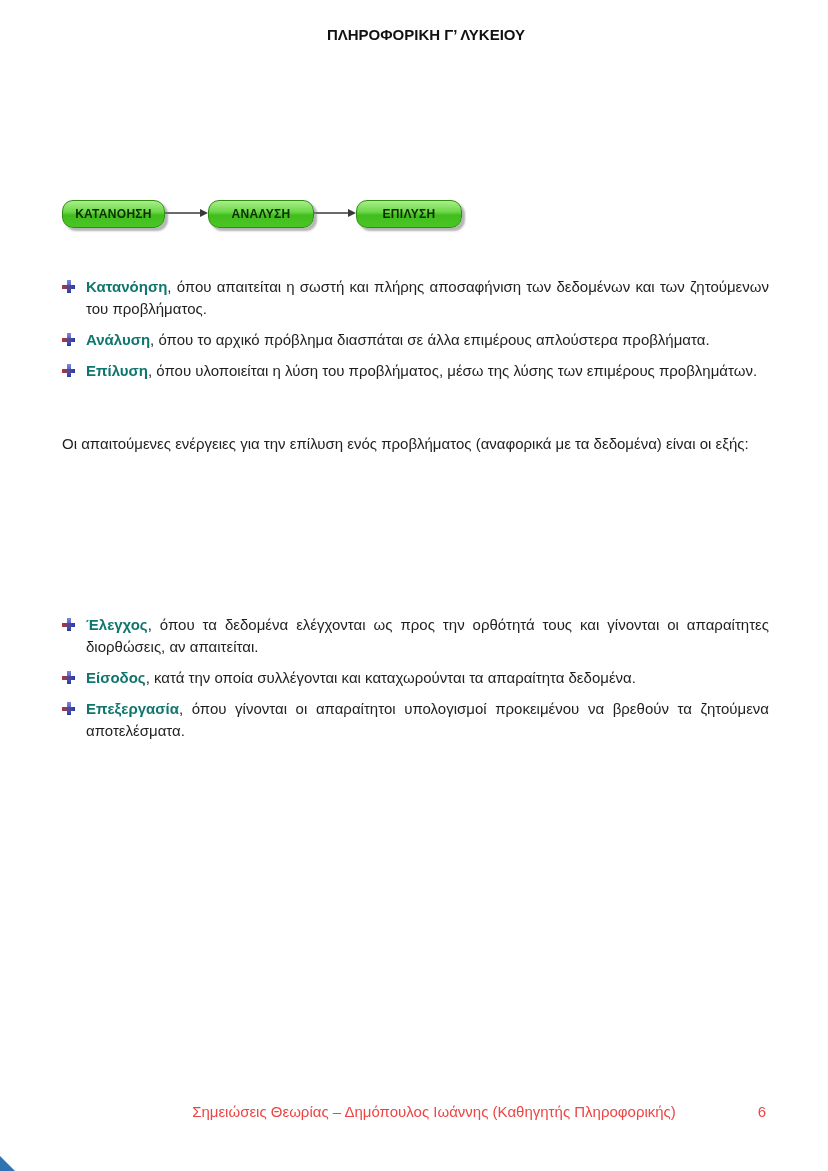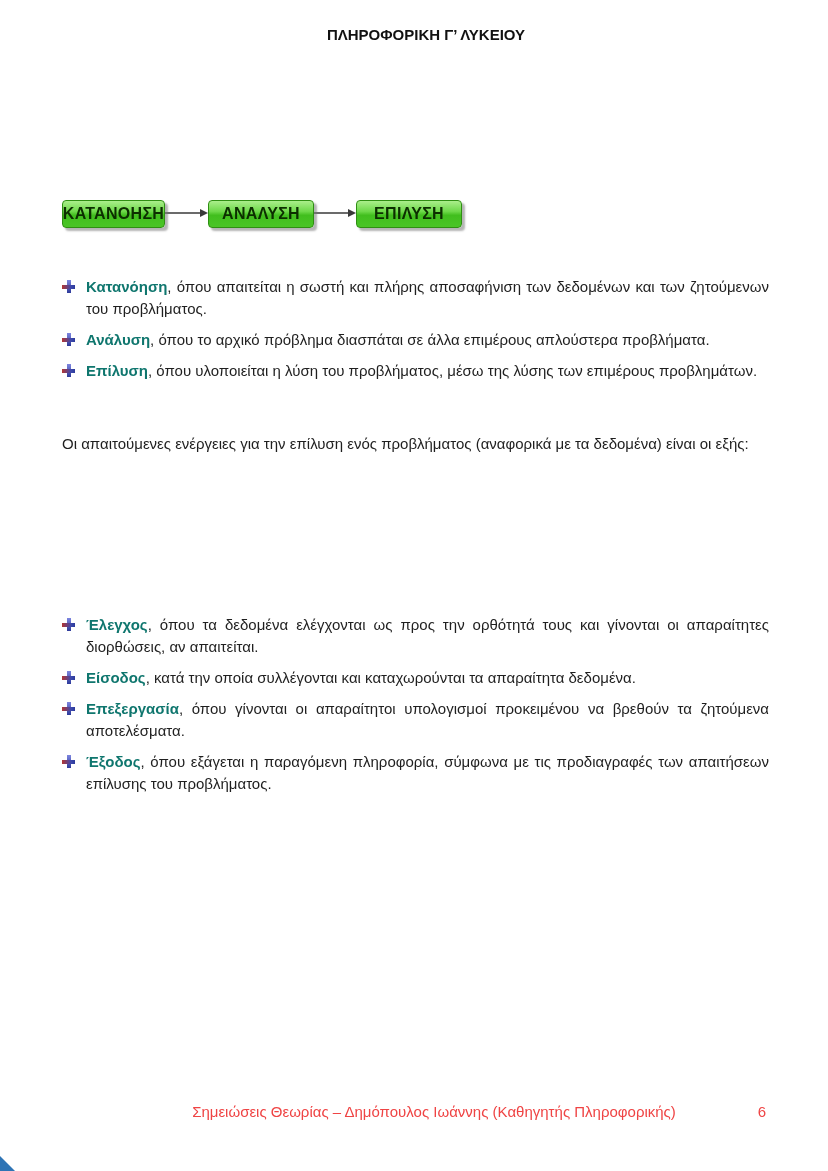--- a/index.html
+++ b/index.html
@@ -23,25 +23,25 @@
   }
   .para-1 { top:130px; }
   .para-2 { top:433px; }
 
   .flowchart { position:absolute; }
   .fc-stages { left:62px; top:198px; width:402px; height:34px; }
   .fc-actions { left:62px; top:498px; width:600px; height:75px; }
   .fc-svg { position:absolute; left:0; top:0; }
   .fc-box {
     position:absolute; height:26px;
-    border:1px solid #2f8f13; border-radius:4px;
+    border:1px solid #2f8f13; border-radius:11px;
     background:linear-gradient(180deg,#aaee8b 0%,#6ed94a 40%,#41be1e 55%,#4ac526 100%);
     box-shadow:3px 3px 2px rgba(120,120,120,0.55);
     display:flex; align-items:center; justify-content:center;
-    font-weight:bold; font-size:16px; letter-spacing:0.3px; color:#0c2e00;
+    font-weight:bold; font-size:12px; letter-spacing:0.3px; color:#0c2e00;
   }
   .fc-stages .b0 { left:0;   top:2px;  width:101px; }
   .fc-stages .b1 { left:146px; top:2px; width:104px; }
   .fc-stages .b2 { left:294px; top:2px; width:104px; }
   .fc-actions .b0 { left:0;   top:42px; width:108px; }
   .fc-actions .b1 { left:153px; top:42px; width:115px; }
   .fc-actions .b2 { left:310px; top:42px; width:118px; }
   .fc-actions .b3 { left:473px; top:42px; width:113px; }
 
   .bullet-list {
@@ -130,24 +130,20 @@
       <span class="li-text"><b>Έλεγχος</b><span>, όπου τα δεδομένα ελέγχονται ως προς την ορθότητά τους και γίνονται οι απαραίτητες διορθώσεις, αν απαιτείται.</span></span>
     </li>
     <li>
       <span class="bullet-icon"></span>
       <span class="li-text"><b>Είσοδος</b><span>, κατά την οποία συλλέγονται και καταχωρούνται τα απαραίτητα δεδομένα.</span></span>
     </li>
     <li>
       <span class="bullet-icon"></span>
       <span class="li-text"><b>Επεξεργασία</b><span>, όπου γίνονται οι απαραίτητοι υπολογισμοί προκειμένου να βρεθούν τα ζητούμενα αποτελέσματα.</span></span>
     </li>
-    <li>
-      <span class="bullet-icon"></span>
-      <span class="li-text"><b>Έξοδος</b><span>, όπου εξάγεται η παραγόμενη πληροφορία, σύμφωνα με τις προδιαγραφές των απαιτήσεων επίλυσης του προβλήματος.</span></span>
-    </li>
   </ul>
 
   <div class="footer">
     <div class="footer-text">Σημειώσεις Θεωρίας – Δημόπουλος Ιωάννης (Καθηγητής Πληροφορικής)</div>
     <div class="page-number">6</div>
   </div>
 
   <div class="corner-accent"></div>
 
 </div>

